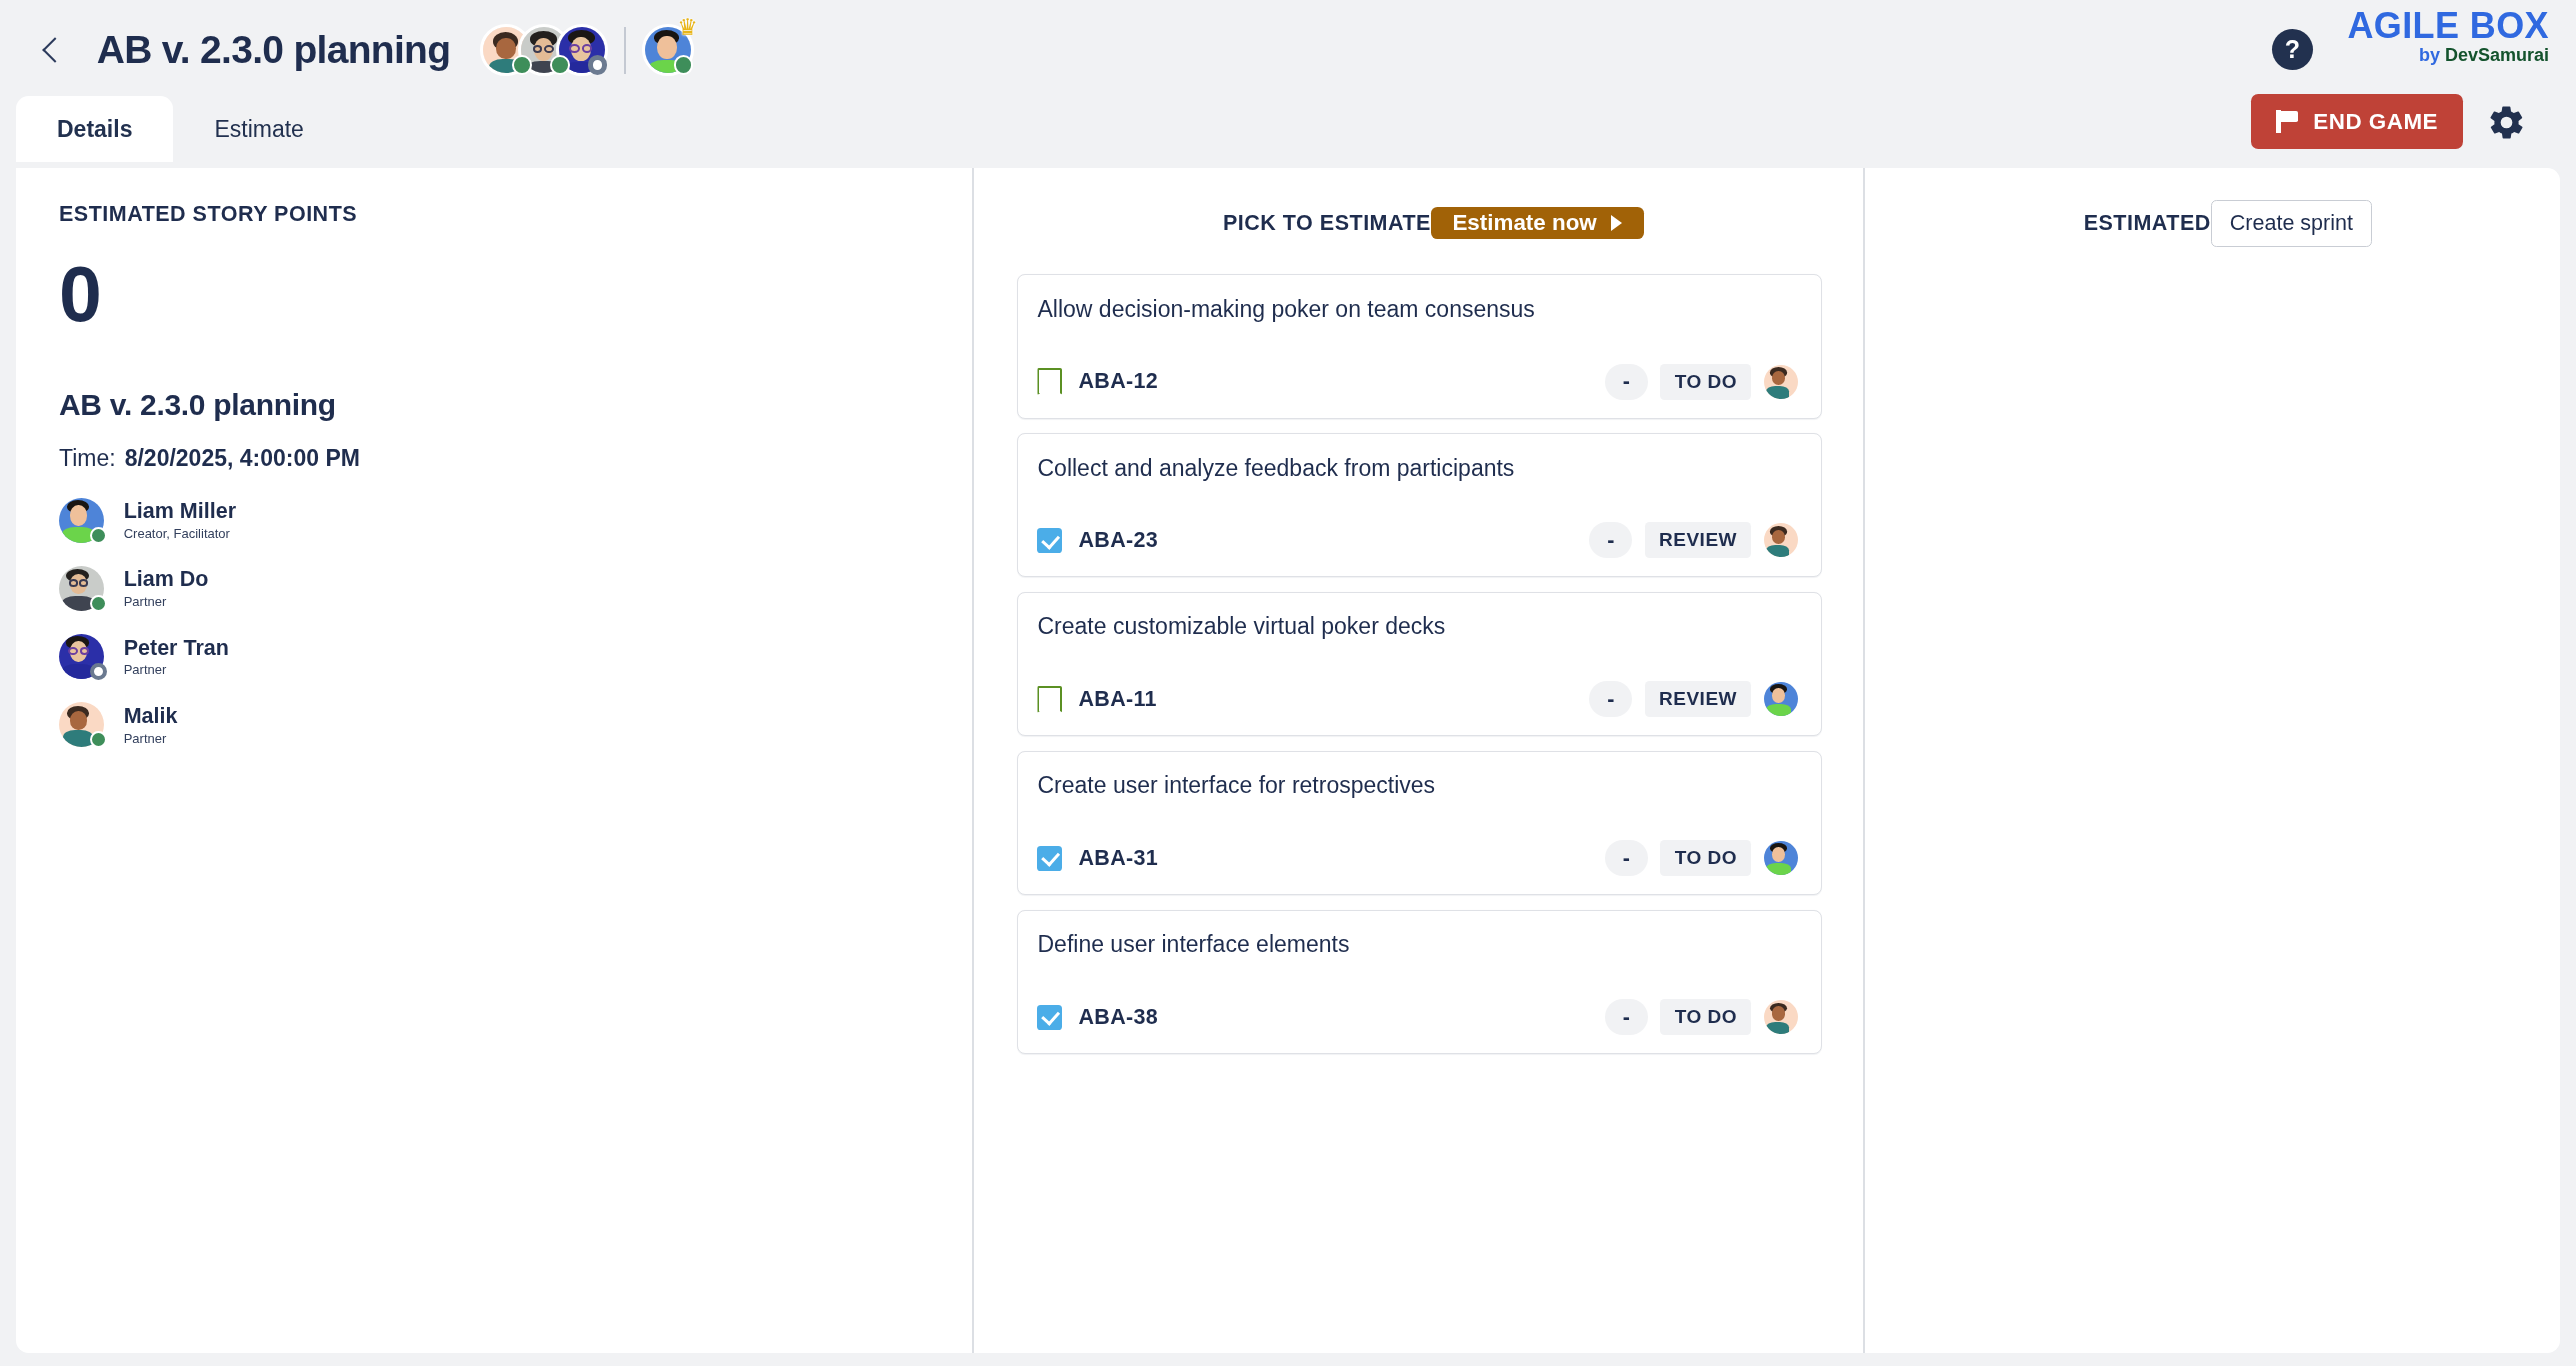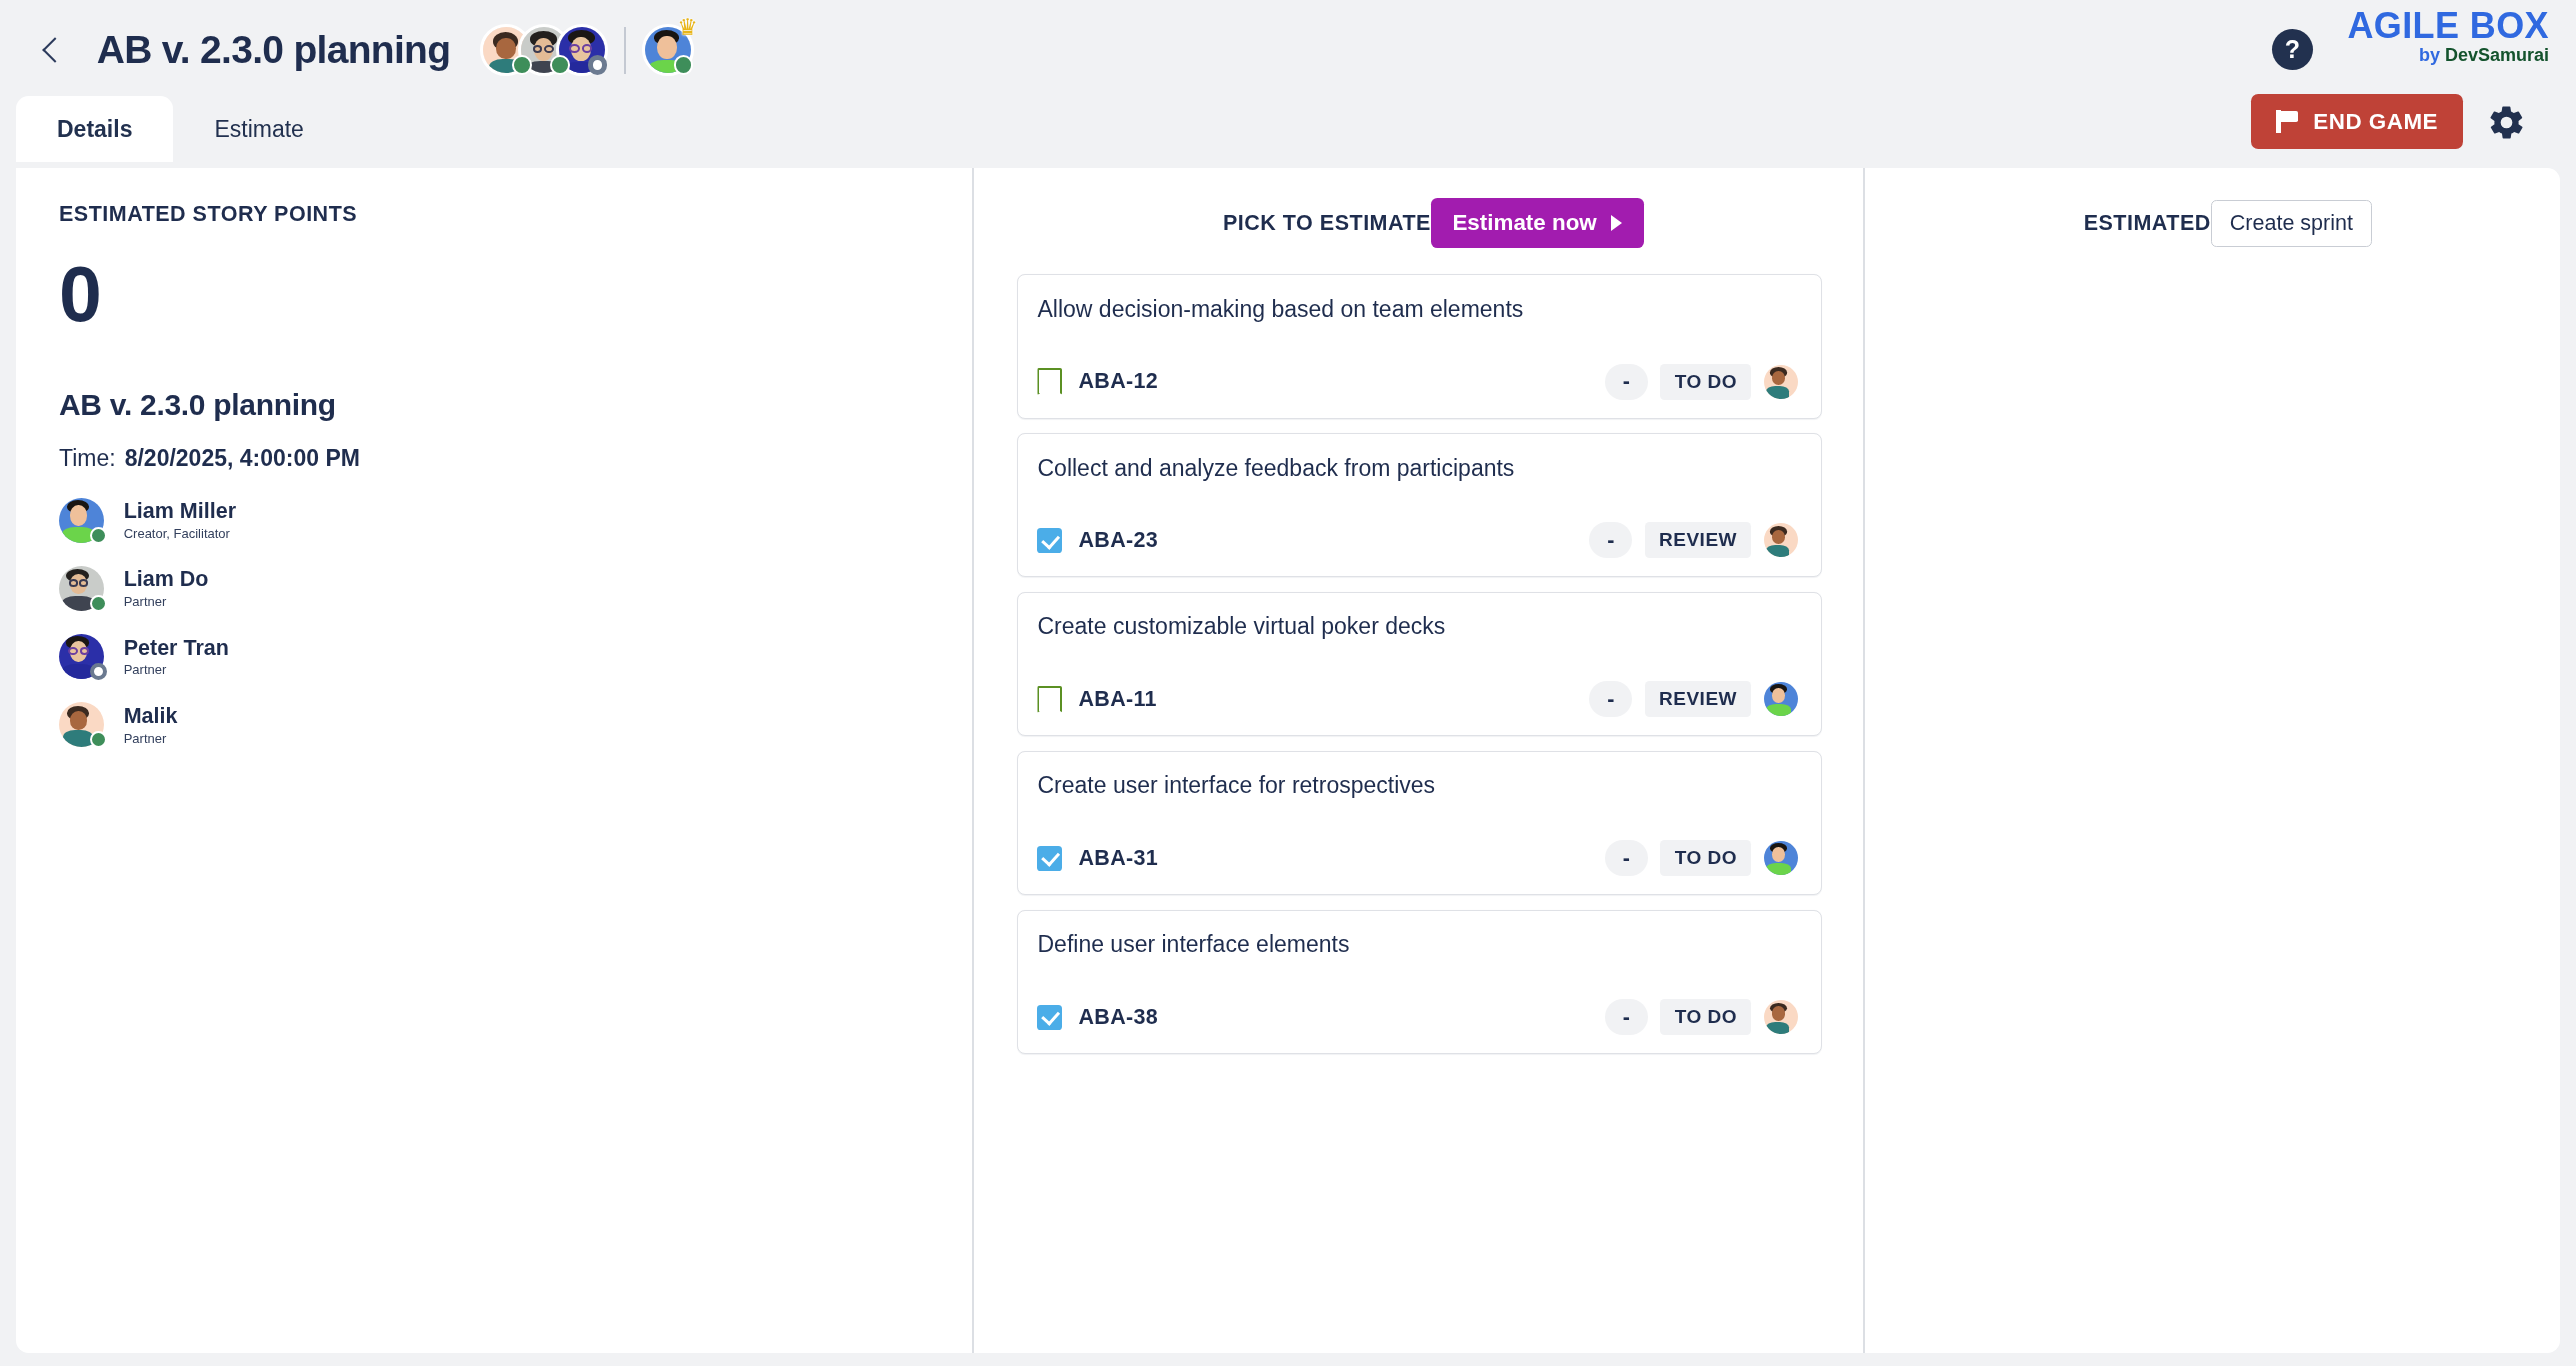--- a/index.html
+++ b/index.html
@@ -156,22 +156,22 @@
   .p-dot.online { background: #3E8E5A; }
   .p-dot.offline { background: #FFFFFF; border: 4.5px solid #6B7A90; }
 
   
   .col-head {
     display: flex; align-items: center; justify-content: center;
     height: 52px;
     margin-left: 28px;
   }
   .estimate-now-btn {
-    height: 50px; padding: 0 21.5px; border: none; border-radius: 6.3px;
-    background: #a21caf; color: #FFFFFF; font-size: 22.4px; font-weight: bold;
+    height: 32px; padding: 0 21.5px; border: none; border-radius: 6.3px;
+    background: #a16207; color: #FFFFFF; font-size: 22.4px; font-weight: bold;
     display: flex; align-items: center; gap: 14.3px; cursor: pointer;
     font-family: "Liberation Sans", sans-serif;
   }
   .tri-right {
     width: 0; height: 0; border-left: 11.6px solid #fff;
     border-top: 8px solid transparent; border-bottom: 8px solid transparent;
   }
   .card-list { margin-top: 25px; display: flex; flex-direction: column; gap: 14.3px; }
   .issue-card {
     background: #FFFFFF; border: 1.3px solid #DFE1E6; border-radius: 8px;
@@ -397,21 +397,21 @@
       <div class="section-label">PICK TO ESTIMATE</div>
       <button class="estimate-now-btn">
         <span>Estimate now</span>
         <span class="tri-right"></span>
       </button>
     </div>
 
     <div class="card-list">
 
       <div class="issue-card">
-        <div class="card-title">Allow decision-making based on team elements</div>
+        <div class="card-title">Allow decision-making poker on team consensus</div>
         <div class="card-bottom">
           <div class="card-left">
             <span class="icon-story"></span>
             <span class="card-key">ABA-12</span>
           </div>
           <div class="card-right">
             <span class="est-pill">-</span>
             <span class="status-badge">TO DO</span>
             <span class="card-av">
               <span class="av-face">

